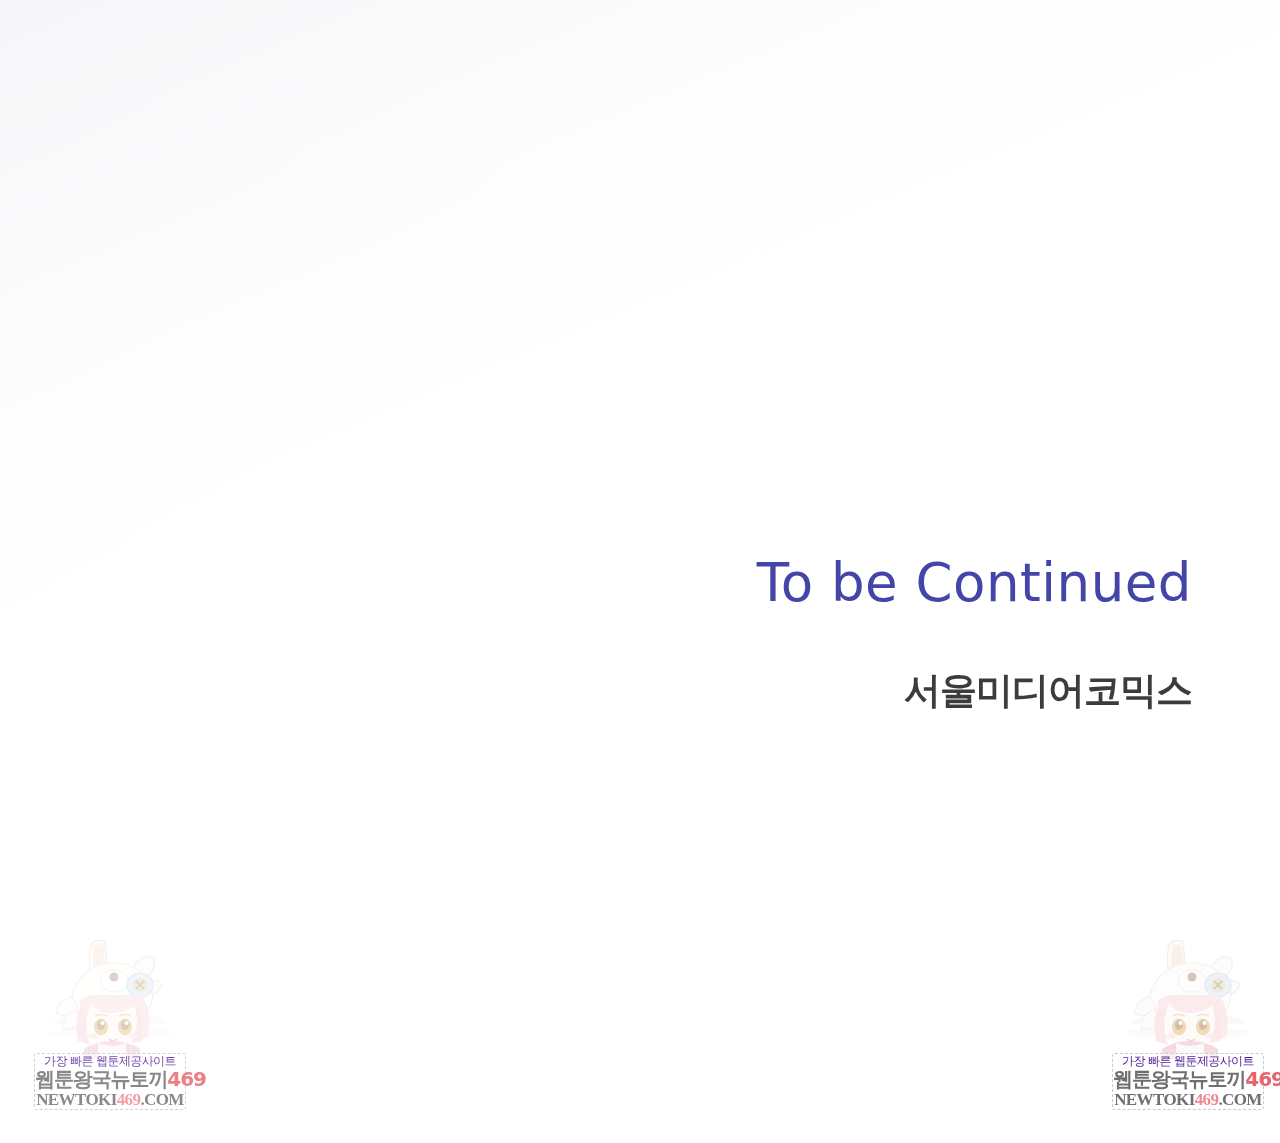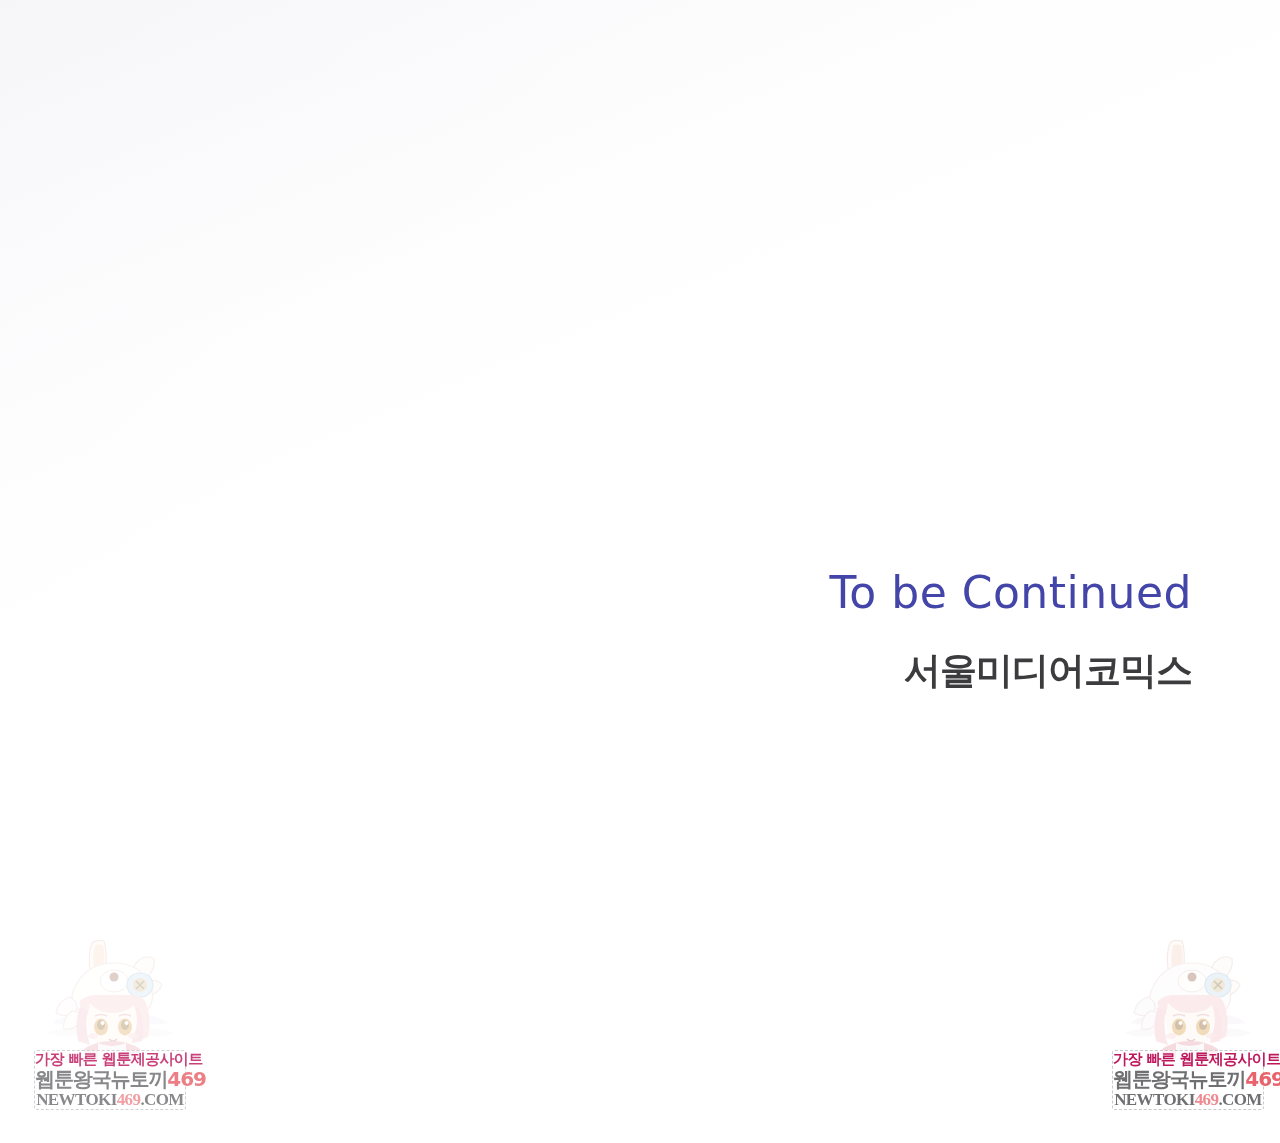--- a/index.html
+++ b/index.html
@@ -44,33 +44,32 @@
     height: 1143px;
   }
 
   #tbc-text {
     position: absolute;
     left: 0;
     top: 556px;
     width: 1192px;
     text-align: right;
     font-family: "DejaVu Sans", sans-serif;
-    font-size: 44px;
+    font-size: 53px;
     font-weight: 500;
     letter-spacing: 0.5px;
     color: #4345a8;
     line-height: 1;
     white-space: nowrap;
-    margin-top: 15px;
   }
 
   #publisher-text {
     position: absolute;
     left: 0;
-    top: 652px;
+    top: 672px;
     width: 1192px;
     text-align: right;
     font-family: "DejaVu Sans", sans-serif;
     font-size: 37px;
     font-weight: 700;
     letter-spacing: -1px;
     color: #3c3c3e;
     line-height: 1;
     white-space: nowrap;
   }
@@ -103,23 +102,23 @@
 
   .wm-line {
     display: block;
     text-align: center;
     white-space: nowrap;
     line-height: 1;
     font-family: "DejaVu Sans", sans-serif;
   }
 
   .wm-line1 {
-    font-size: 15px;
-    font-weight: 700;
-    color: #be185d;
+    font-size: 12px;
+    font-weight: 400;
+    color: #4c1d95;
     letter-spacing: -0.6px;
     padding: 1px 0 1px 0;
   }
   .wm-line2 {
     font-size: 20px;
     font-weight: 700;
     color: #6f6f72;
     letter-spacing: -1.1px;
     padding: 1px 0;
   }

